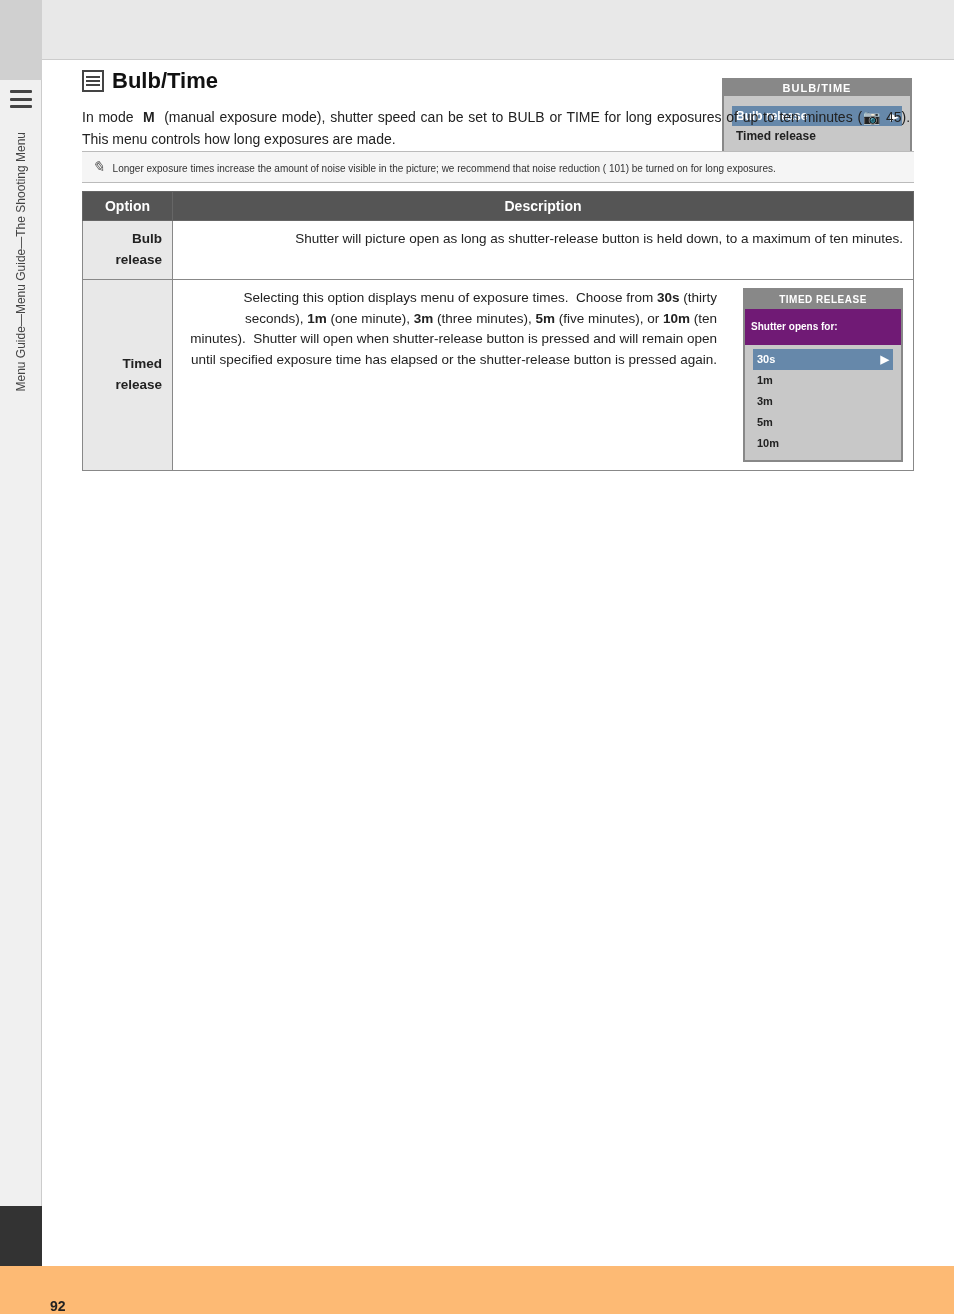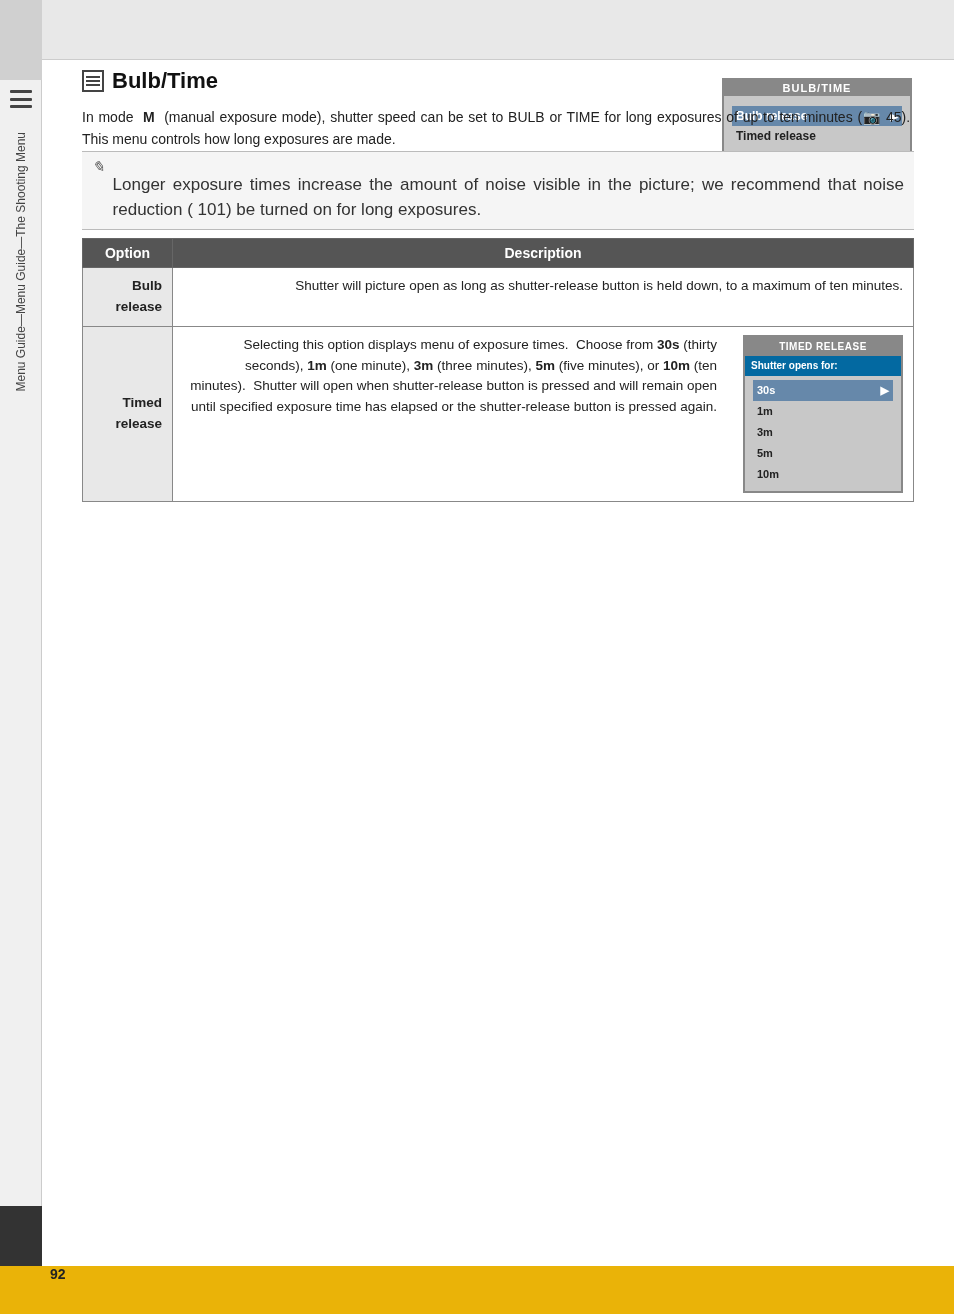--- a/index.html
+++ b/index.html
@@ -67,23 +67,23 @@
       text-align: center;
     }
 
     
     .bottom-bar {
       position: absolute;
       bottom: 0;
       left: 0;
       width: 954px;
       height: 48px;
-      background: #eab308;
-      display: flex;
-      align-items: flex-start;
+      background: #fdba74;
+      display: flex;
+      align-items: flex-end;
       padding-left: 50px;
     }
 
     .page-number {
       font-size: 14px;
       font-weight: bold;
       color: #222;
     }
 
     
@@ -175,25 +175,25 @@
     }
 
     .note-title {
       font-style: italic;
       font-weight: bold;
       color: #555;
       font-size: 14px;
     }
 
     .note-body {
-      font-size: 17px;
+      font-size: 10px;
       line-height: 1.5;
       color: #333;
       text-align: justify;
-      margin-top: 14px;
+      margin-top: 3px;
     }
 
     
     .main-table {
       width: 100%;
       border-collapse: collapse;
       border: 1.5px solid #666;
       margin-top: 6px;
     }
 
@@ -421,21 +421,21 @@
           <strong>Timed<br>release</strong>
         </td>
         <td class="desc-col">
           <div class="desc-with-image">
             <div class="desc-text">
               Selecting this option displays menu of exposure times.&nbsp; Choose from <strong>30s</strong> (thirty seconds), <strong>1m</strong> (one minute), <strong>3m</strong> (three minutes), <strong>5m</strong> (five minutes), or <strong>10m</strong> (ten minutes).&nbsp; Shutter will open when shutter-release button is pressed and will remain open until specified exposure time has elapsed or the shutter-release button is pressed again.
             </div>
 
             <div class="lcd-timed">
               <div class="lcd-title-bar">TIMED RELEASE</div>
-              <div class="lcd-subtitle" style="background:#0369a1;color:#fff;font-size:10px;font-weight:bold;padding:2px 6px;">Shutter opens for:</div>
+              <div class="lcd-subtitle" style="background:#701a75;color:#fff;font-size:10px;font-weight:bold;padding:10px 6px;">Shutter opens for:</div>
               <div class="lcd-body">
                 <div class="lcd-item selected">
                   <span>30s</span>
                   <span>▶</span>
                 </div>
                 <div class="lcd-item">
                   <span>1m</span>
                 </div>
                 <div class="lcd-item">
                   <span>3m</span>

